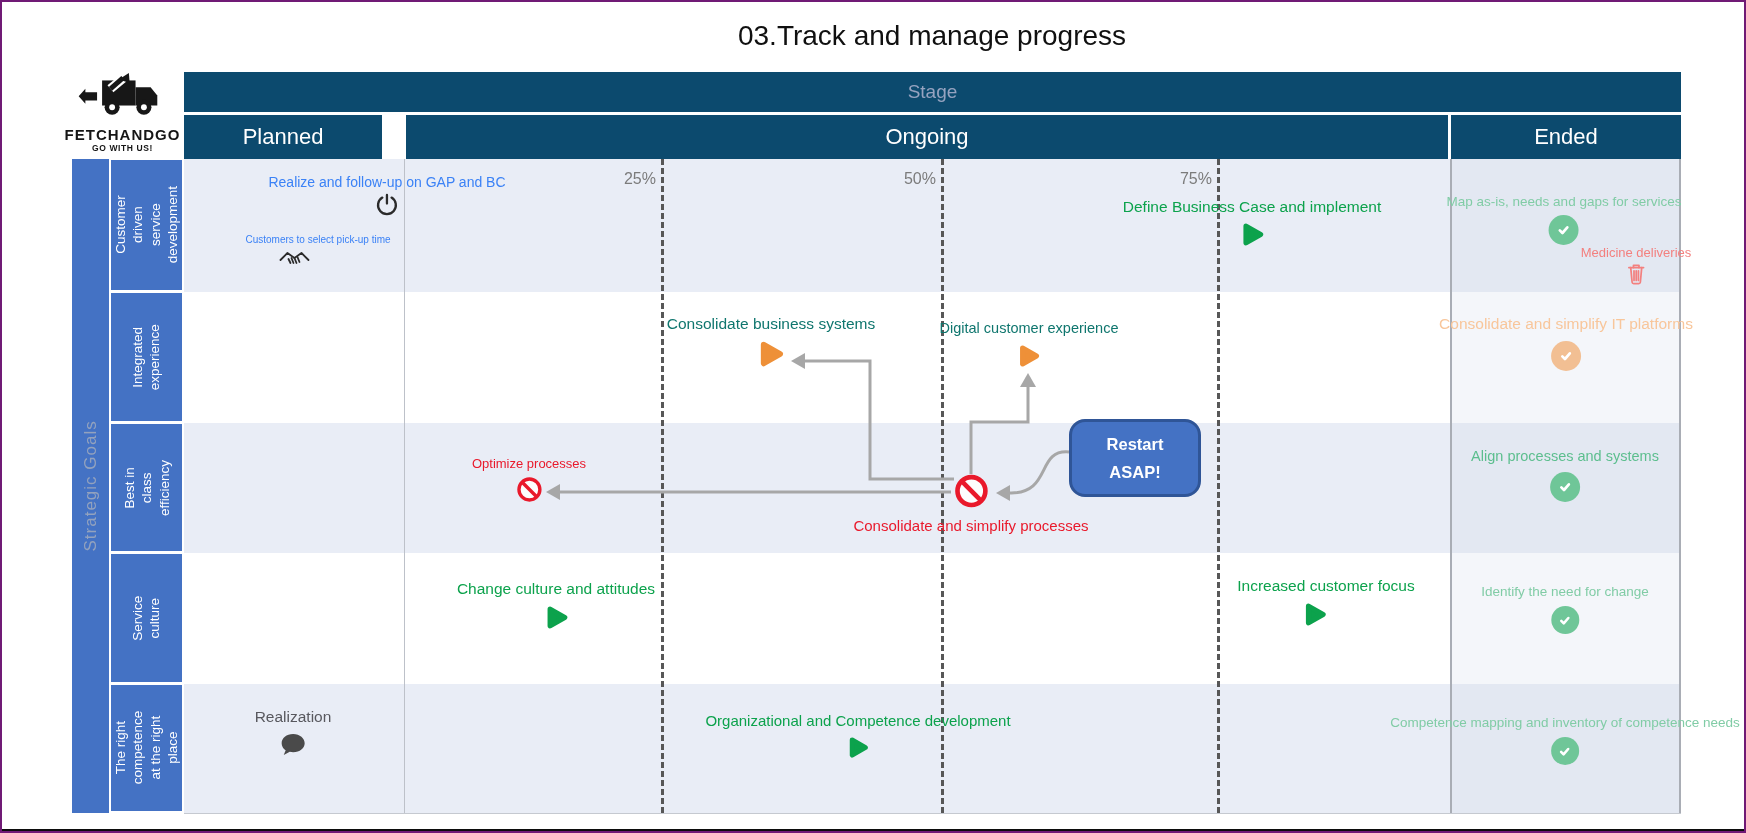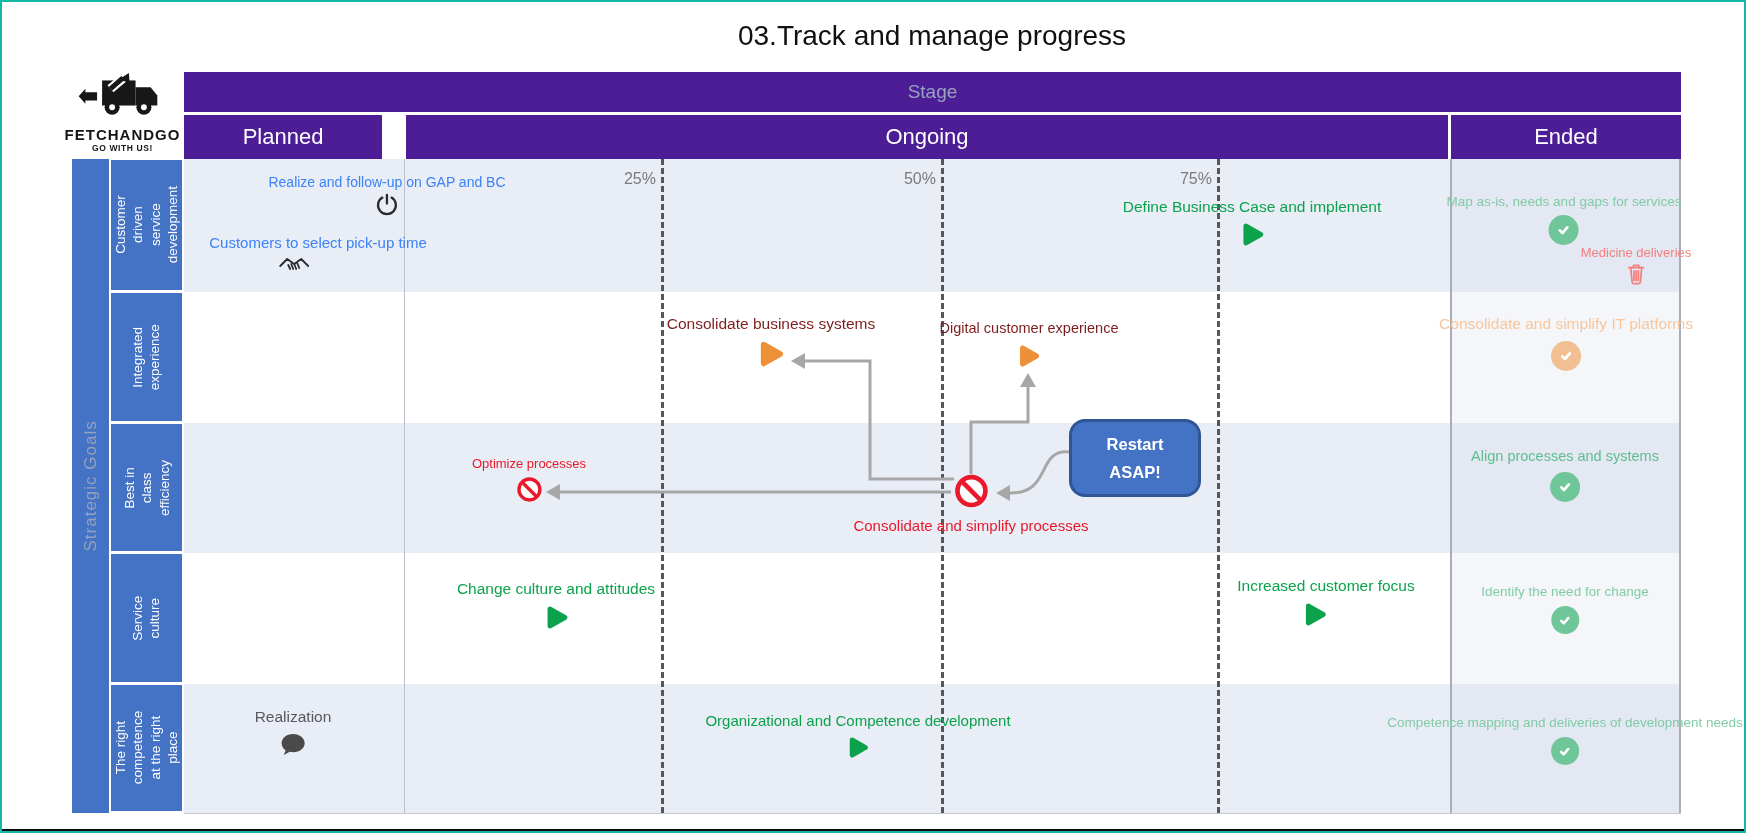--- a/index.html
+++ b/index.html
@@ -1,32 +1,32 @@
 <!DOCTYPE html>
 <html><head>
 <meta charset="utf-8">
 <style>
   html,body{margin:0;padding:0;background:#fff;}
   *{box-sizing:border-box;}
   #page{position:relative;width:1746px;height:833px;background:#fff;
         font-family:"Liberation Sans",sans-serif;overflow:hidden;
-        border:2px solid #14b8a6;}
+        border:2px solid #701a75;}
   .abs{position:absolute;}
 
   
   #title{left:480px;top:18px;width:900px;text-align:center;font-size:28px;color:#101010;}
 
   
   .logo-name{left:48px;top:124px;width:145px;text-align:center;font-size:15px;font-weight:bold;
              letter-spacing:1px;color:#151515;}
   .logo-tag{left:48px;top:141px;width:145px;text-align:center;font-size:8.5px;font-weight:bold;
             letter-spacing:.6px;color:#151515;}
 
   
-  .hdr{background:#4c1d95;display:flex;align-items:center;justify-content:center;color:#fff;}
+  .hdr{background:#0c4a6e;display:flex;align-items:center;justify-content:center;color:#fff;}
   #stage-bar{left:182px;top:70px;width:1497px;height:40px;font-size:19px;color:#96A3C0;}
   .colhdr{top:113px;height:44px;font-size:22px;}
 
   
   .rowbg{left:182px;width:1267px;}
   .endbg{left:1449px;width:230px;}
   .blue-row{background:#E9EDF6;} .white-row{background:#FFFFFF;}
   .blue-end{background:#E3E8F2;} .white-end{background:#F4F6FA;}
 
   
@@ -41,21 +41,21 @@
   #strategic .vtext{color:#93A2BE;font-size:17px;letter-spacing:1px;white-space:nowrap;}
 
   
   .pct{top:168px;width:70px;text-align:right;font-size:16px;color:#7B7B7B;z-index:2;}
 
   
   .item{position:absolute;display:flex;flex-direction:column;align-items:center;
         transform:translateX(-50%);z-index:5;white-space:nowrap;text-align:center;}
   .lbl{display:block;}
   .c-green{color:#0CA24C;} .c-medgreen{color:#5CBE8E;} .c-lightgreen{color:#81CCA6;}
-  .c-orange{color:#7f1d1d;} .c-peach{color:#F8C69B;}
+  .c-orange{color:#0f766e;} .c-peach{color:#F8C69B;}
   .c-red{color:#E9192B;} .c-pink{color:#F3807F;} .c-dark{color:#3b82f6;} .c-gray{color:#58585E;}
   .chk{border-radius:50%;display:flex;align-items:center;justify-content:center;}
 
   
   #callout{left:1067px;top:417px;width:132px;height:78px;background:#4472C4;
            border:3px solid #2F5597;border-radius:16px;z-index:6;
            display:flex;flex-direction:column;align-items:center;justify-content:center;
            color:#fff;font-size:16.5px;font-weight:bold;line-height:28px;}
 
   svg{display:block;}
@@ -152,21 +152,21 @@
     <span class="lbl c-dark" style="font-size:14px;">Realize and follow-up on GAP and BC</span>
     <span style="margin-top:3px;">
       <svg width="23" height="23" viewBox="0 0 24 24" fill="none" stroke="#2B2B2B" stroke-width="2.4" stroke-linecap="round">
         <path d="M7.2,4.8 A9.3,9.3 0 1,0 16.8,4.8"></path>
           <line x1="12" y1="2" x2="12" y2="11"></line>
       </svg>
     </span>
   </div>
 
   <div class="item" style="left:292px;top:232px;">
-    <span class="lbl c-dark" style="font-size:15px;margin-left:48px;">Customers to select pick-up time</span>
+    <span class="lbl c-dark" style="font-size:10px;margin-left:48px;">Customers to select pick-up time</span>
     <span style="margin-top:4px;">
       <svg width="32" height="20" viewBox="0 0 32 20" fill="none" stroke="#2B2B2B" stroke-width="1.8" stroke-linecap="round" stroke-linejoin="round">
         <path d="M2,11 L9,4 L16,9 L23,4 L30,11"></path>
         <path d="M13,9 l2,5 M16,9 l2,5 M19,8 l2,5 M10,10 l2,4"></path>
       </svg>
     </span>
   </div>
 
   <div class="item" style="left:1250px;top:196px;">
     <span class="lbl c-green" style="font-size:15.5px;">Define Business Case and implement</span>
@@ -298,21 +298,21 @@
   <div class="item" style="left:856px;top:710px;">
     <span class="lbl c-green" style="font-size:15px;">Organizational and Competence development</span>
     <span style="margin-top:7px;">
       <svg width="23" height="23" viewBox="0 0 24 24">
           <polygon points="6,4 20,12 6,20" fill="#0CA24C" stroke="#0CA24C" stroke-width="5" stroke-linejoin="round"></polygon>
         </svg>
     </span>
   </div>
 
   <div class="item" style="left:1563px;top:713px;">
-    <span class="lbl c-lightgreen" style="font-size:13.5px;">Competence mapping and deliveries of development needs</span>
+    <span class="lbl c-lightgreen" style="font-size:13.5px;">Competence mapping and inventory of competence needs</span>
     <span class="chk" style="width:28px;height:28px;background:#6FC698;margin-top:7px;">
       <svg width="17" height="17" viewBox="0 0 24 24" fill="none" stroke="#fff" stroke-width="3.6" stroke-linecap="round" stroke-linejoin="round">
           <polyline points="7,12.5 10.5,16 17,8.5"></polyline>
         </svg>
     </span>
   </div>
 
 </div>
 
 </body></html>

